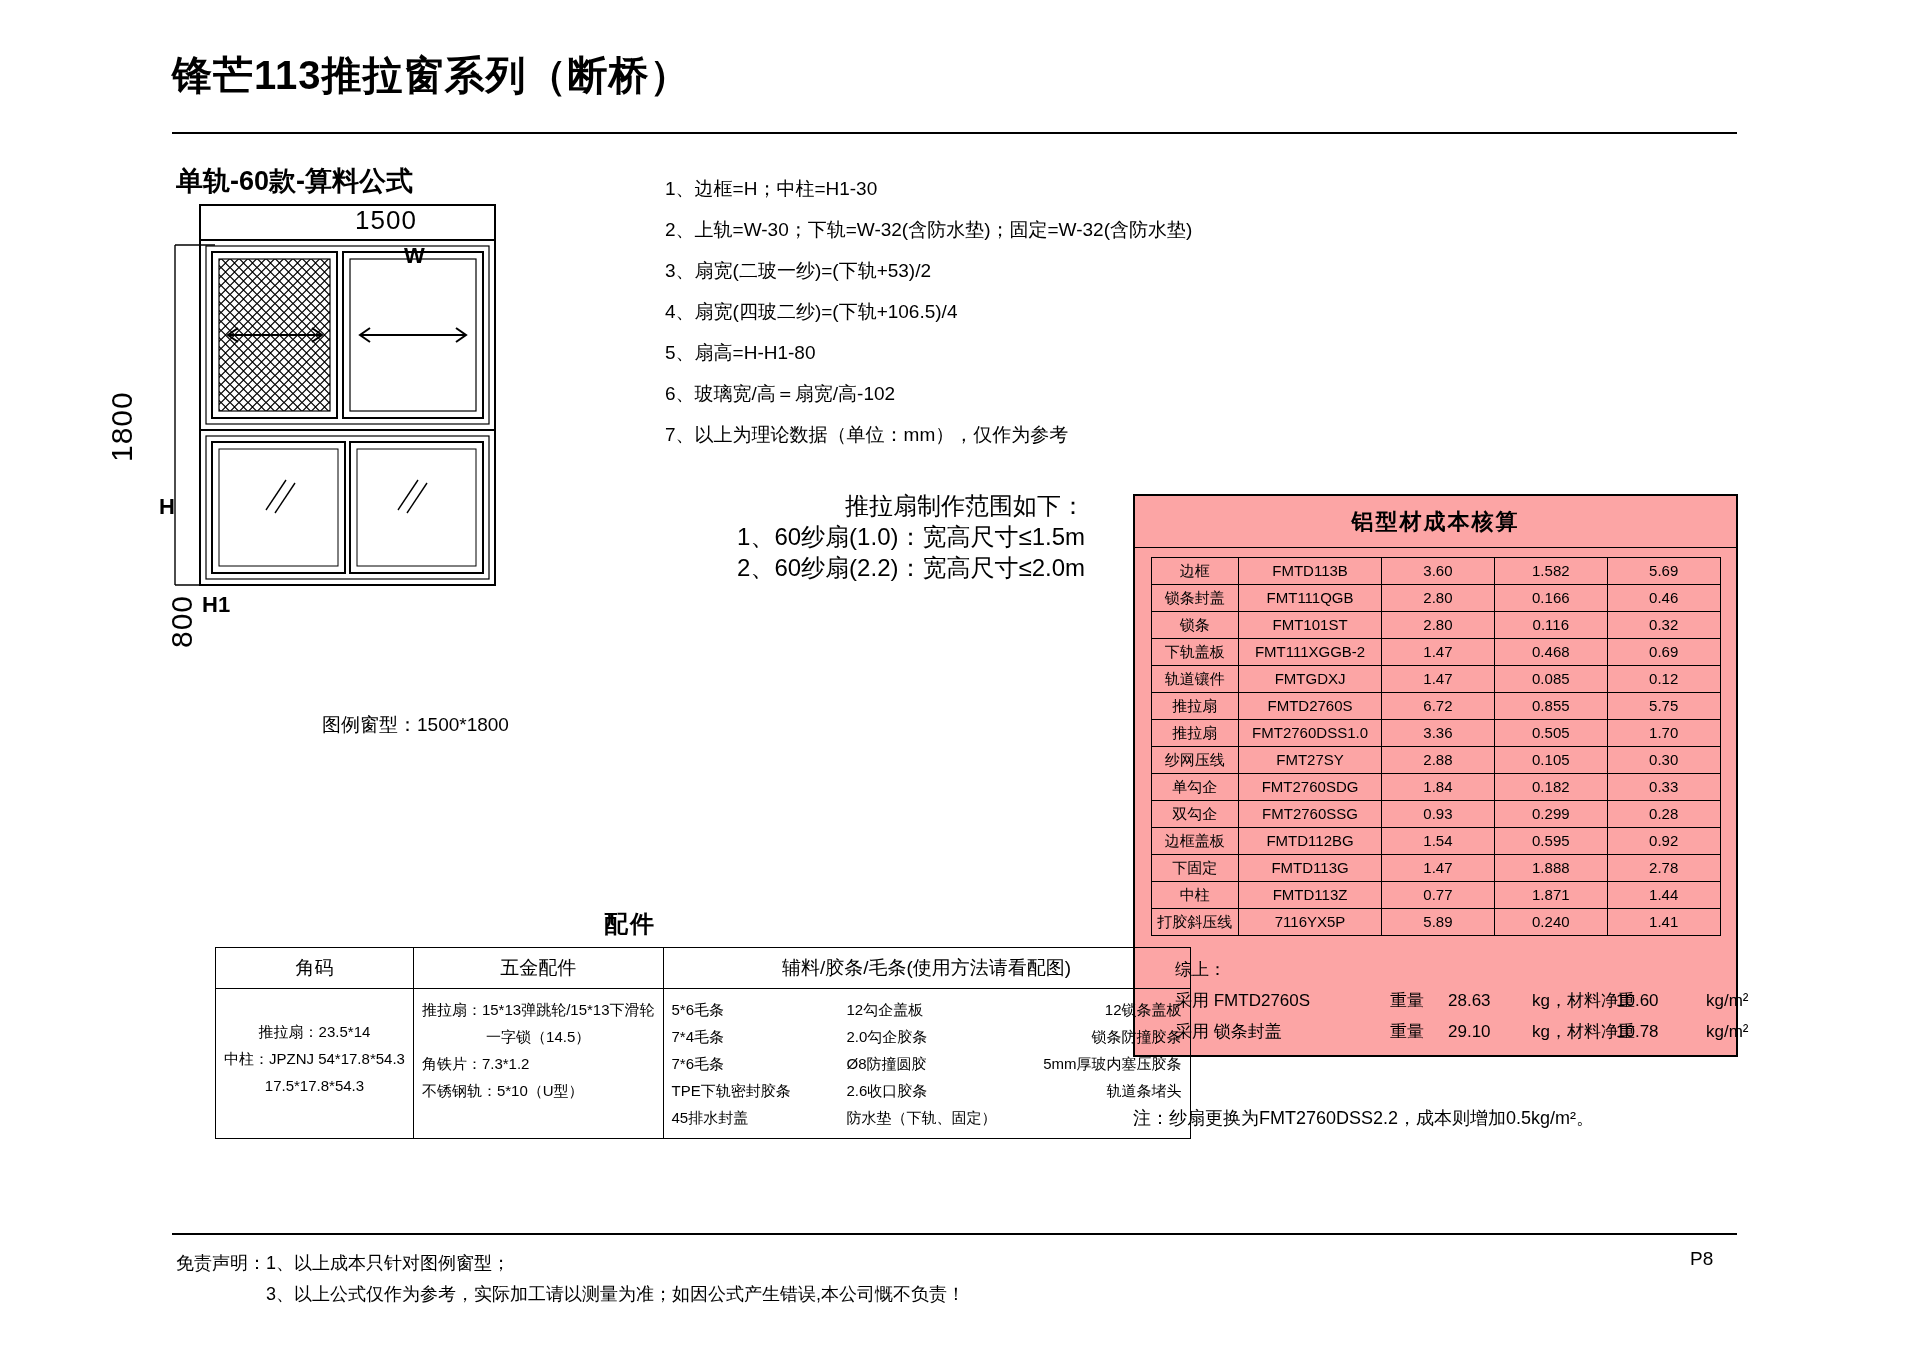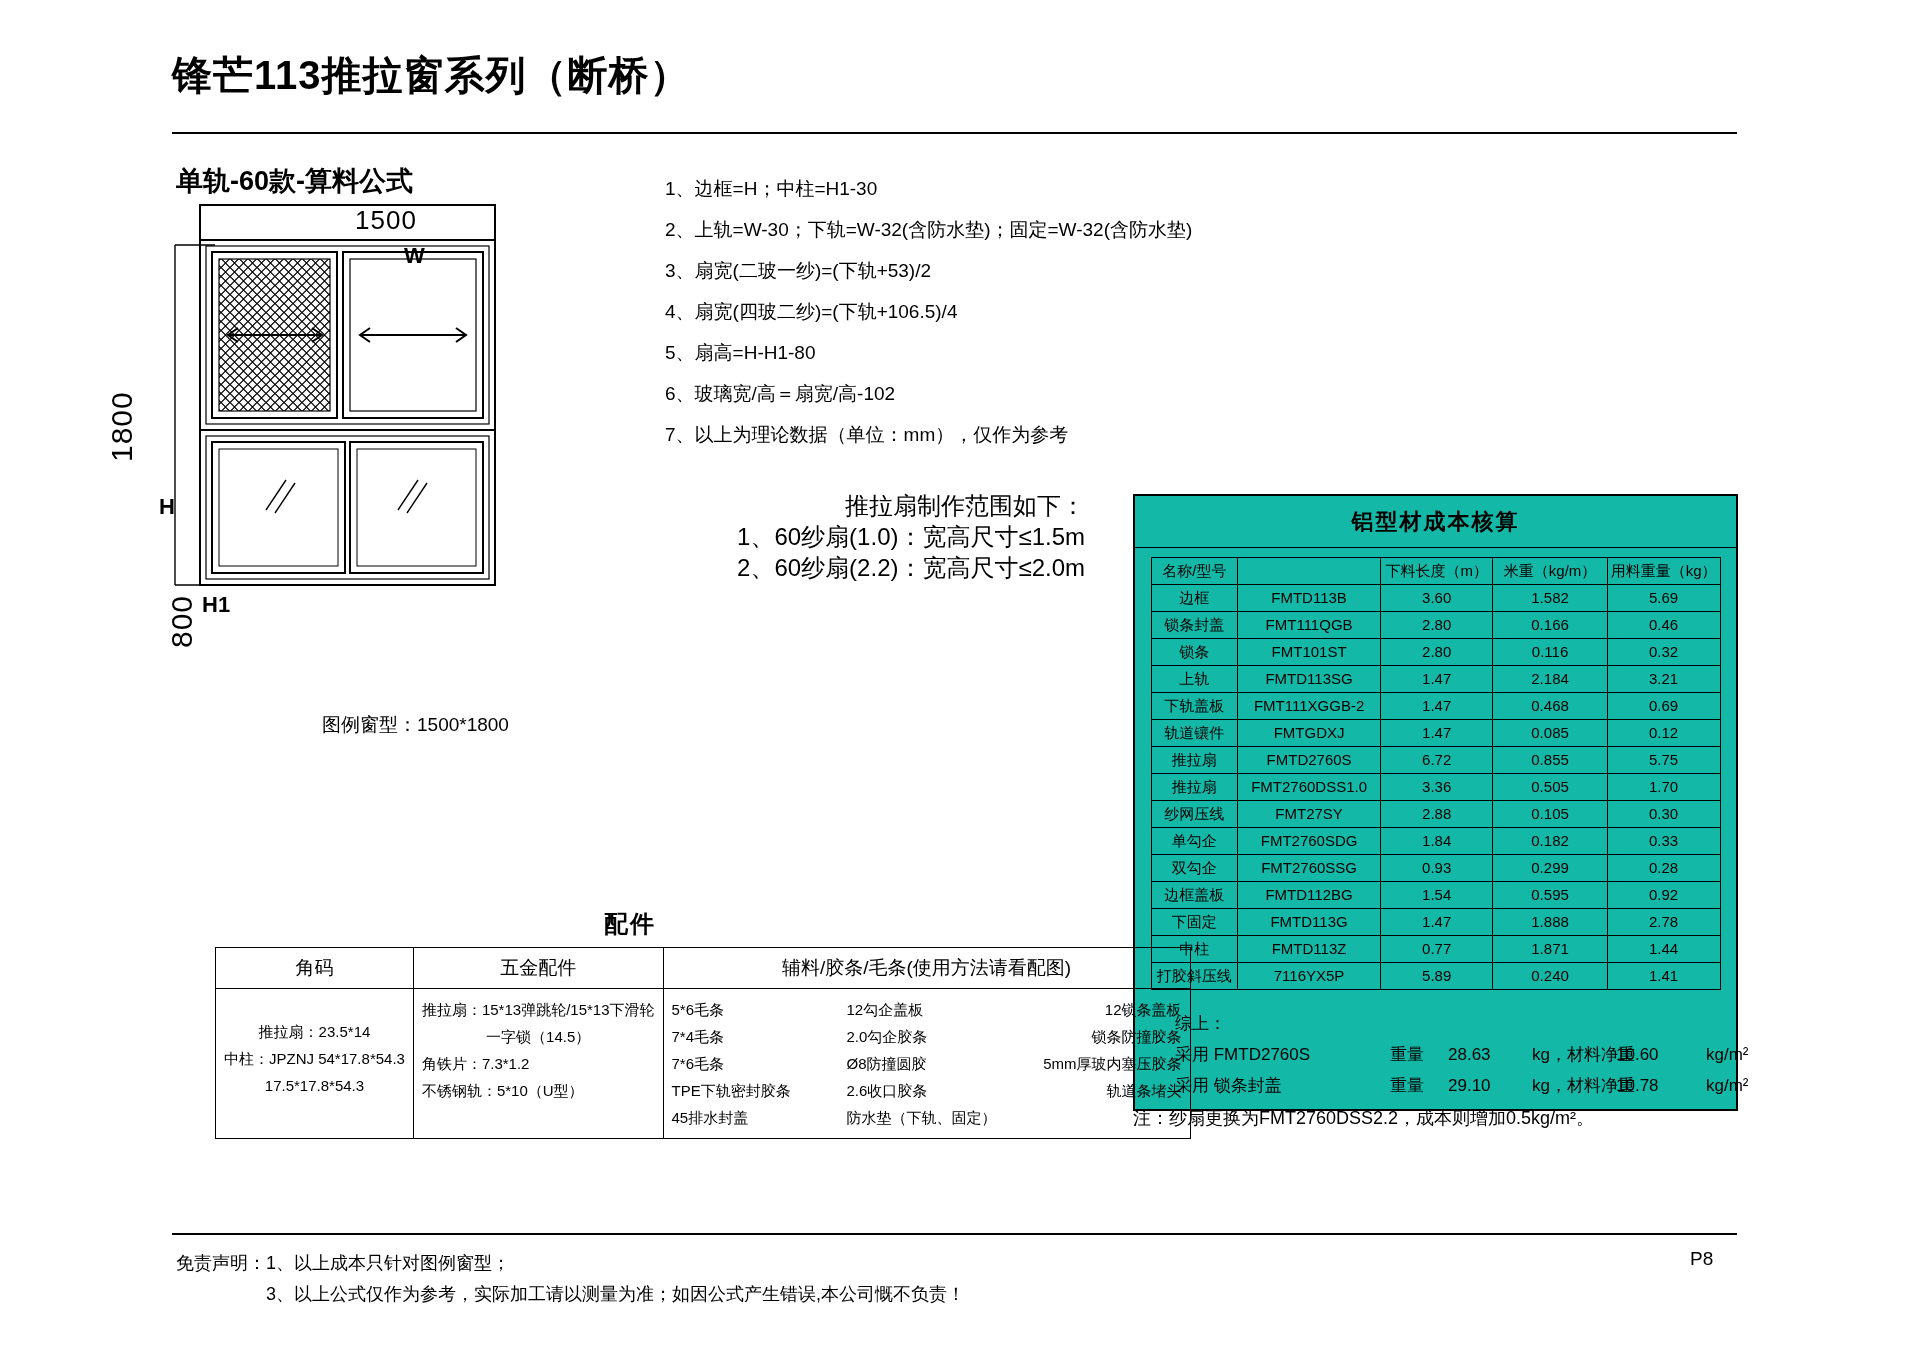--- a/index.html
+++ b/index.html
@@ -147,21 +147,21 @@
   }
 
   
   .cost-box {
     position: absolute;
     left: 1133px;
     top: 494px;
     width: 605px;
     border: 2px solid #000;
     box-sizing: border-box;
-    background: #14b8a6;
+    background: #fca5a5;
   }
   .cost-title {
     text-align: center;
     font-size: 22px;
     font-weight: bold;
     padding: 11px 0 10px 0;
     border-bottom: 1px solid #000;
     letter-spacing: 2px;
   }
   table.cost {
@@ -340,54 +340,40 @@
   <div class="range-block">
     <div>推拉扇制作范围如下：</div>
     <div>1、60纱扇(1.0)：宽高尺寸≤1.5m</div>
     <div>2、60纱扇(2.2)：宽高尺寸≤2.0m</div>
   </div>
 
   <div class="cost-box">
     <div class="cost-title">铝型材成本核算</div>
     <table class="cost">
       <tbody>
-          <tr>
-        <th class="name">名称/型号</th>
-        <th class="model"></th>
-        <th class="num">下料长度（m）</th>
-        <th class="num">米重（kg/m）</th>
-        <th class="num">用料重量（kg）</th>
-      </tr>
       <tr>
         <td class="name">边框</td>
         <td class="model">FMTD113B</td>
         <td class="num">3.60</td>
         <td class="num">1.582</td>
         <td class="num">5.69</td>
       </tr>
       <tr>
         <td class="name">锁条封盖</td>
         <td class="model">FMT111QGB</td>
         <td class="num">2.80</td>
         <td class="num">0.166</td>
         <td class="num">0.46</td>
       </tr>
       <tr>
         <td class="name">锁条</td>
         <td class="model">FMT101ST</td>
         <td class="num">2.80</td>
         <td class="num">0.116</td>
         <td class="num">0.32</td>
-      </tr>
-      <tr>
-        <td class="name">上轨</td>
-        <td class="model">FMTD113SG</td>
-        <td class="num">1.47</td>
-        <td class="num">2.184</td>
-        <td class="num">3.21</td>
       </tr>
       <tr>
         <td class="name">下轨盖板</td>
         <td class="model">FMT111XGGB-2</td>
         <td class="num">1.47</td>
         <td class="num">0.468</td>
         <td class="num">0.69</td>
       </tr>
       <tr>
         <td class="name">轨道镶件</td>

